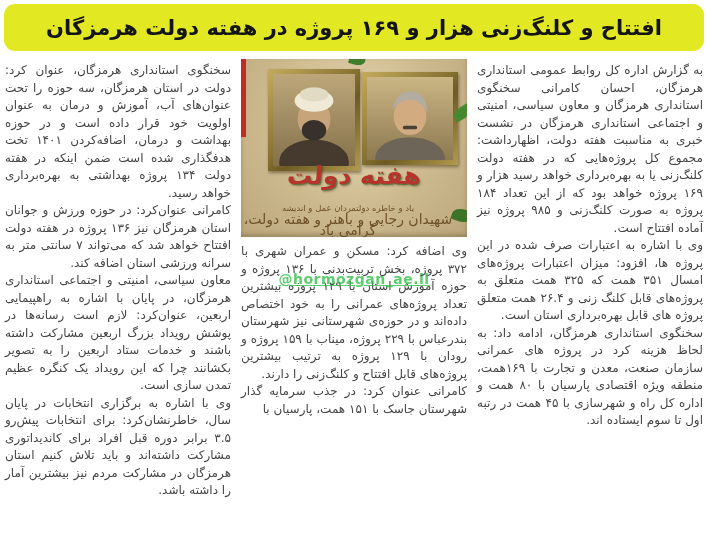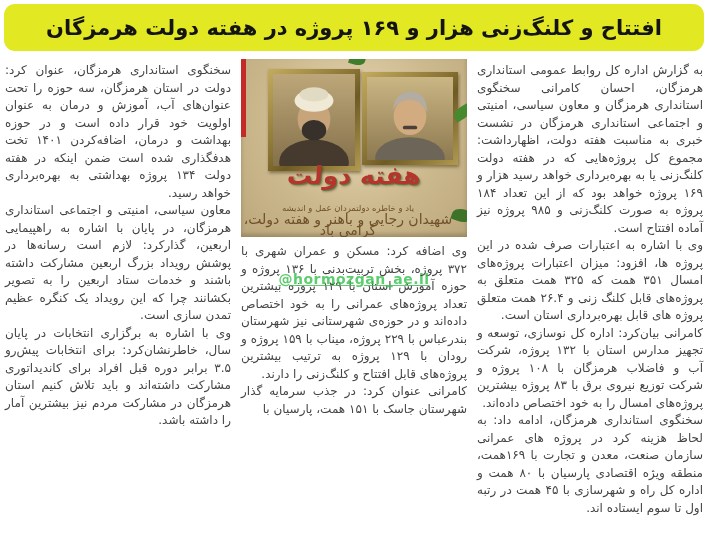--- a/index.html
+++ b/index.html
@@ -75,21 +75,20 @@
 
   <div class="banner">
     <h1>افتتاح و کلنگ‌زنی هزار و ۱۶۹ پروژه در هفته دولت هرمزگان</h1>
   </div>
 
   <div class="content">
 
     <div class="col col-side">
       <p>به گزارش اداره کل روابط عمومی استانداری هرمزگان، احسان کامرانی سخنگوی استانداری هرمزگان و معاون سیاسی، امنیتی و اجتماعی استانداری هرمزگان در نشست خبری به مناسبت هفته دولت، اظهارداشت: مجموع کل پروژه‌هایی که در هفته دولت کلنگ‌زنی یا به بهره‌برداری خواهد رسید هزار و ۱۶۹ پروژه خواهد بود که از این تعداد ۱۸۴ پروژه به صورت کلنگ‌زنی و ۹۸۵ پروژه نیز آماده افتتاح است.</p>
       <p>وی با اشاره به اعتبارات صرف شده در این پروژه ها، افزود: میزان اعتبارات پروژه‌های امسال ۳۵۱ همت که ۳۲۵ همت متعلق به پروژه‌های قابل کلنگ زنی و ۲۶.۴ همت متعلق پروژه های قابل بهره‌برداری استان است.</p>
-      <p>کامرانی بیان‌کرد: اداره کل نوسازی، توسعه و تجهیز مدارس استان با ۱۳۲ پروژه، شرکت آب و فاضلاب هرمزگان با ۱۰۸ پروژه و شرکت توزیع نیروی برق با ۸۳ پروژه بیشترین پروژه‌های امسال را به خود اختصاص داده‌اند.</p>
       <p>سخنگوی استانداری هرمزگان، ادامه داد: به لحاظ هزینه کرد در پروژه های عمرانی سازمان صنعت، معدن و تجارت با ۱۶۹همت، منطقه ویژه اقتصادی پارسیان با ۸۰ همت و اداره کل راه و شهرسازی با ۴۵ همت در رتبه اول تا سوم ایستاده اند.</p>
     </div>
 
     <div class="col col-middle">
 
       <div class="poster">
         <div class="flag-stripe"></div>
 
         <div class="frame frame-bahonar">
           <svg viewBox="0 0 80 90" preserveAspectRatio="none">
@@ -136,18 +135,19 @@
       </div>
 
       <p>وی اضافه کرد: مسکن و عمران شهری با ۳۷۲ پروژه، بخش تربیت‌بدنی با ۱۳۶ پروژه و حوزه آموزش استان با ۱۲۹ پروژه بیشترین تعداد پروژه‌های عمرانی را به خود اختصاص داده‌اند و در حوزه‌ی شهرستانی نیز شهرستان بندرعباس با ۲۲۹ پروژه، میناب با ۱۵۹ پروژه و رودان با ۱۲۹ پروژه به ترتیب بیشترین پروژه‌های قابل افتتاح و کلنگ‌زنی را دارند.</p>
       <p>کامرانی عنوان کرد: در جذب سرمایه گذار شهرستان جاسک با ۱۵۱ همت، پارسیان با</p>
 
       <div class="watermark">@hormozgan_ae.il</div>
     </div>
 
     <div class="col col-side">
       <p>سخنگوی استانداری هرمزگان، عنوان کرد: دولت در استان هرمزگان، سه حوزه را تحت عنوان‌های آب، آموزش و درمان به عنوان اولویت خود قرار داده است و در حوزه بهداشت و درمان، اضافه‌کردن ۱۴۰۱ تخت هدفگذاری شده است ضمن اینکه در هفته دولت ۱۳۴ پروژه بهداشتی به بهره‌برداری خواهد رسید.</p>
-      <p>معاون سیاسی، امنیتی و اجتماعی استانداری هرمزگان، در پایان با اشاره به راهپیمایی اربعین، گذار‌کرد: لازم است رسانه‌ها در پوشش رویداد بزرگ اربعین مشارکت داشته باشند و خدمات ستاد اربعین را به تصویر بکشانند چرا که این رویداد یک کنگره عظیم تمدن سازی است.</p>
+      <p>کامرانی عنوان‌کرد: در حوزه ورزش و جوانان استان هرمزگان نیز ۱۳۶ پروژه در هفته دولت افتتاح خواهد شد که می‌تواند ۷ سانتی متر به سرانه ورزشی استان اضافه کند.</p>
+      <p>معاون سیاسی، امنیتی و اجتماعی استانداری هرمزگان، در پایان با اشاره به راهپیمایی اربعین، عنوان‌کرد: لازم است رسانه‌ها در پوشش رویداد بزرگ اربعین مشارکت داشته باشند و خدمات ستاد اربعین را به تصویر بکشانند چرا که این رویداد یک کنگره عظیم تمدن سازی است.</p>
       <p>وی با اشاره به برگزاری انتخابات در پایان سال، خاطرنشان‌کرد: برای انتخابات پیش‌رو ۳.۵ برابر دوره قبل افراد برای کاندیداتوری مشارکت داشته‌اند و باید تلاش کنیم استان هرمزگان در مشارکت مردم نیز بیشترین آمار را داشته باشد.</p>
     </div>
 
   </div>
 </div>
 
 </body></html>

